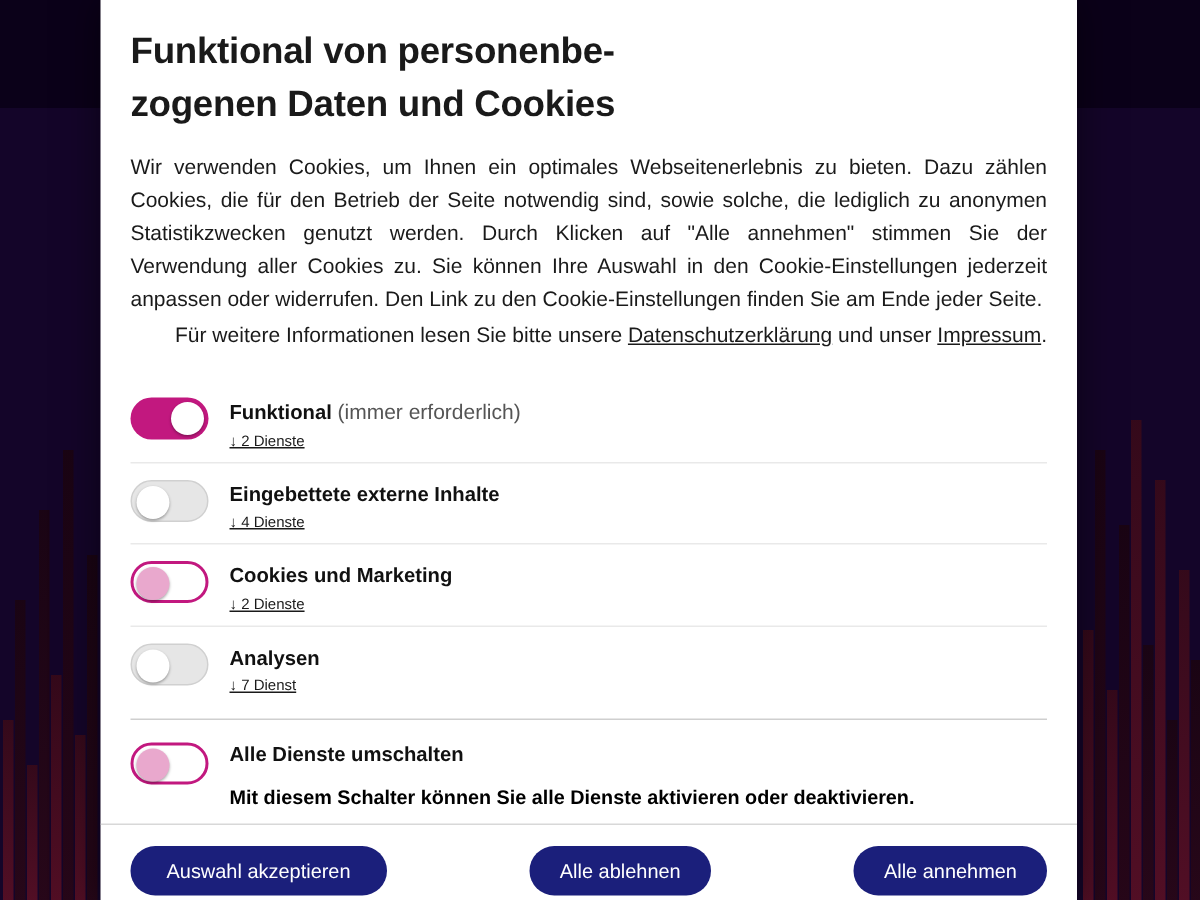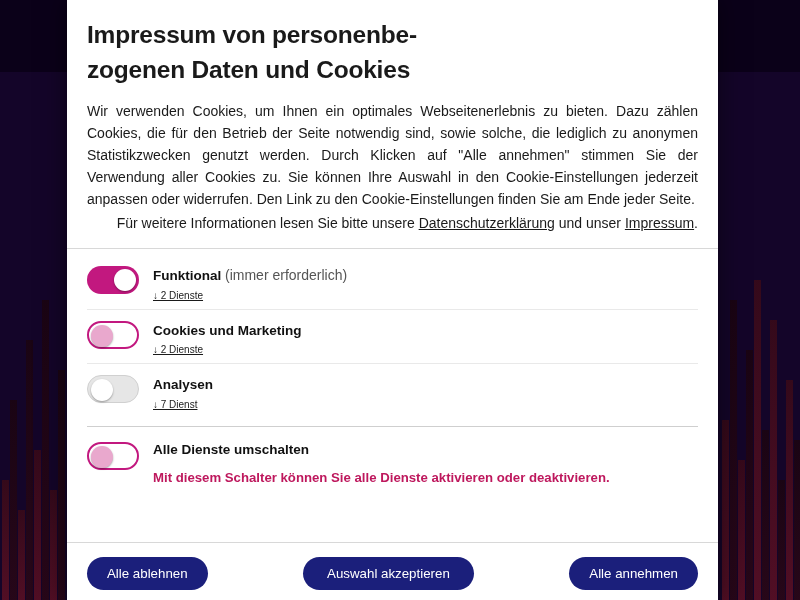--- a/index.html
+++ b/index.html
@@ -155,21 +155,21 @@
     margin: 6px 0 0 0;
   }
   .toggle-all {
     display: flex;
     align-items: flex-start;
     padding: 14px 0 10px 0;
   }
   .toggle-all .desc {
     font-size: 13.2px;
     font-weight: bold;
-    color: #be185d;
+    color: #000000;
     margin-top: 12px;
   }
 
   
   .modal-foot {
     margin-top: auto;
     border-top: 1px solid #d8d8d8;
     padding: 14px 20px;
     display: flex;
     align-items: center;
@@ -213,21 +213,21 @@
     <div class="wave" style="left:770px; height:280px;"></div>
     <div class="wave dark" style="left:778px; height:120px;"></div>
     <div class="wave" style="left:786px; height:220px;"></div>
     <div class="wave dark" style="left:794px; height:160px;"></div>
   </div>
 </div>
 
 <div id="cookie-modal">
 
   <div class="modal-head">
-    <h1 class="modal-title"><span>Impressum von personenbe-</span><br><span>zogenen Daten und Cookies</span></h1>
+    <h1 class="modal-title"><span>Funktional von personenbe-</span><br><span>zogenen Daten und Cookies</span></h1>
 
     <p class="modal-desc">
       <span>Wir verwenden Cookies, um Ihnen ein optimales Webseitenerlebnis zu bieten. Dazu zählen Cookies, die für den Betrieb der Seite notwendig sind, sowie solche, die lediglich zu anonymen Statistikzwecken genutzt werden. Durch Klicken auf "Alle annehmen" stimmen Sie der Verwendung aller Cookies zu. Sie können Ihre Auswahl in den Cookie-Einstellungen jederzeit anpassen oder widerrufen. Den Link zu den Cookie-Einstellungen finden Sie am Ende jeder Seite.</span>
       <span class="links-line">
         <span>Für weitere Informationen lesen Sie bitte unsere </span><a href="#">Datenschutzerklärung</a><span> und unser </span><a href="#">Impressum</a><span>.</span>
       </span>
     </p>
   </div>
 
   <div class="divider"></div>
@@ -240,20 +240,32 @@
       </div>
       <div class="service-text">
         <div class="service-name">
           <span>Funktional</span>
           <span class="service-note">(immer erforderlich)</span>
         </div>
         <span class="service-count">↓ 2 Dienste</span>
       </div>
     </div>
 
+    <div class="service-row">
+      <div class="toggle off">
+        <div class="knob"></div>
+      </div>
+      <div class="service-text">
+        <div class="service-name">
+          <span>Eingebettete externe Inhalte</span>
+          <span class="service-note"></span>
+        </div>
+        <span class="service-count">↓ 4 Dienste</span>
+      </div>
+    </div>
 
     <div class="service-row">
       <div class="toggle partial">
         <div class="knob"></div>
       </div>
       <div class="service-text">
         <div class="service-name">
           <span>Cookies und Marketing</span>
           <span class="service-note"></span>
         </div>
@@ -282,18 +294,18 @@
         <div class="knob"></div>
       </div>
       <div>
         <div class="service-name">Alle Dienste umschalten</div>
         <div class="desc">Mit diesem Schalter können Sie alle Dienste aktivieren oder deaktivieren.</div>
       </div>
     </div>
   </div>
 
   <div class="modal-foot">
+    <button class="btn btn-wide">Auswahl akzeptieren</button>
     <button class="btn">Alle ablehnen</button>
-    <button class="btn btn-wide">Auswahl akzeptieren</button>
     <button class="btn">Alle annehmen</button>
   </div>
 
 </div>
 
 </body></html>

